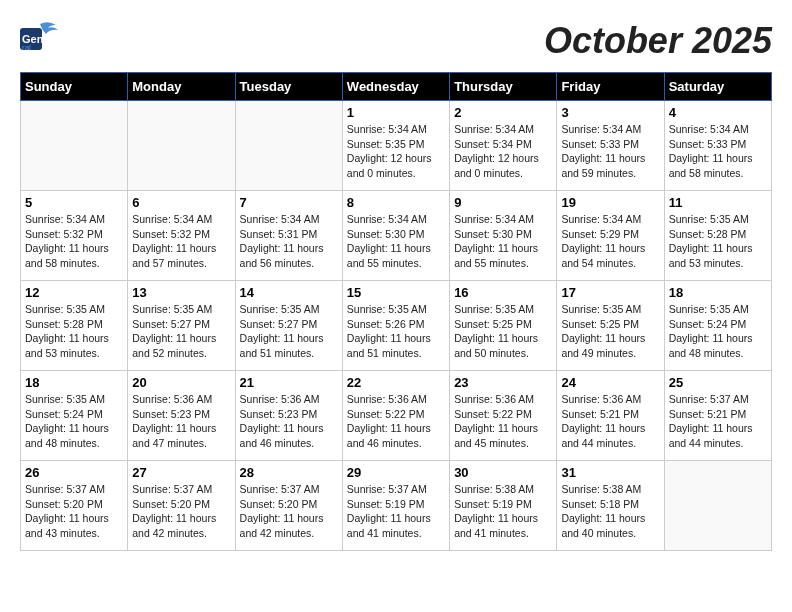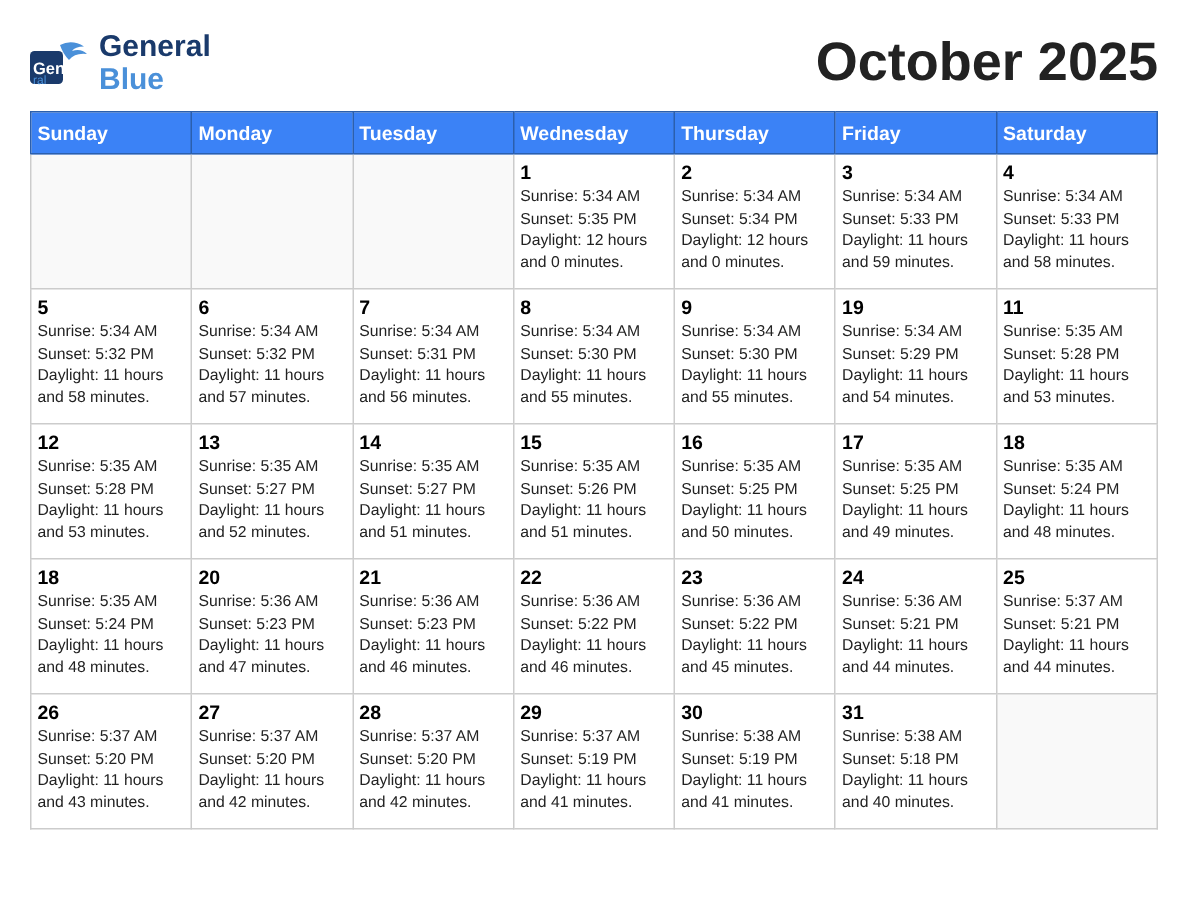--- a/index.html
+++ b/index.html
@@ -22,37 +22,38 @@
       align-items: flex-start;
       justify-content: center;
     }
     .logo-row {
       display: flex;
       align-items: center;
       gap: 4px;
     }
     .title-section {
       text-align: center;
+      font-style: italic;
     }
     .month-title {
       font-size: 36px;
       font-weight: bold;
       color: #222;
     }
     .location {
       font-size: 16px;
       color: #444;
     }
     .calendar {
       width: 100%;
       border-collapse: collapse;
       font-size: 11px;
     }
     .calendar th {
-      background-color: #3b82f6;
+      background-color: #000000;
       color: #fff;
       padding: 6px 4px;
       text-align: left;
       font-size: 13px;
       font-weight: bold;
       border: 1px solid #2b5fad;
     }
     .calendar td {
       border: 1px solid #ccc;
       vertical-align: top;
@@ -85,24 +86,20 @@
   <div class="logo">
     <div class="logo-row">
       <div style="width:38px;height:32px;margin-right:4px;">
         <svg viewBox="0 0 38 32" width="38" height="32">
           <rect x="0" y="8" width="22" height="22" rx="3" fill="#1a3a6b"></rect>
           <text x="2" y="23" font-size="11" font-weight="bold" fill="white" font-family="Arial">Gene</text>
           <text x="2" y="30" font-size="8" fill="#4a90d9" font-family="Arial">ral</text>
 
           <path d="M20 4 Q28 0 36 5 Q30 5 28 8 Q34 6 38 10 Q30 9 26 14 Q22 10 20 4Z" fill="#4a90d9"></path>
         </svg>
-      </div>
-      <div>
-        <div style="font-size:20px;font-weight:bold;color:#1a3a6b;line-height:1.1;">General</div>
-        <div style="font-size:20px;font-weight:bold;color:#4a90d9;line-height:1.1;">Blue</div>
       </div>
     </div>
   </div>
   <div class="title-section">
     <div class="month-title">October 2025</div>
   </div>
 </div>
 
 <table class="calendar">
   <thead>

